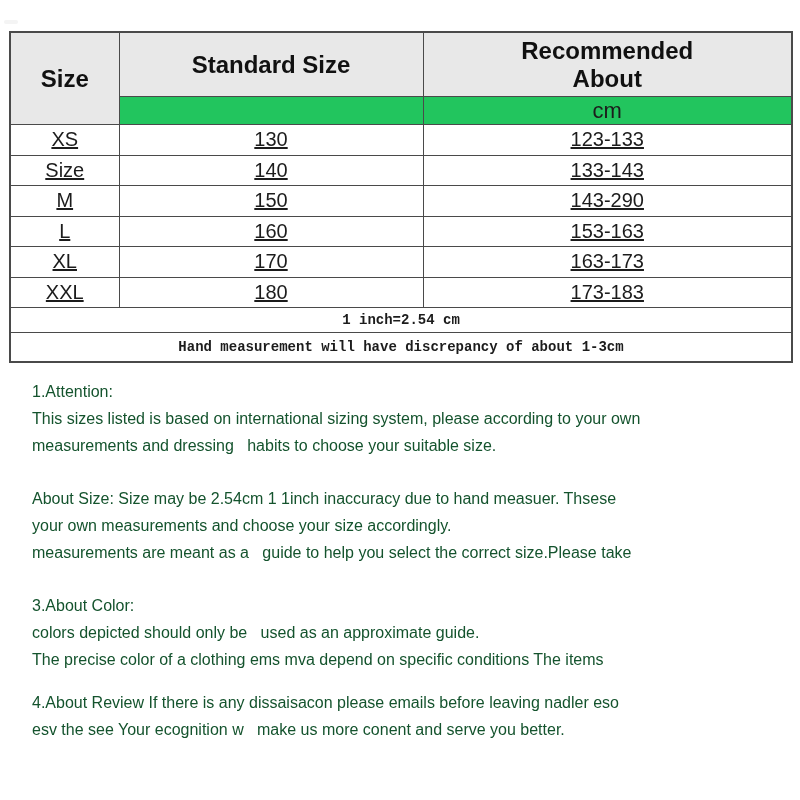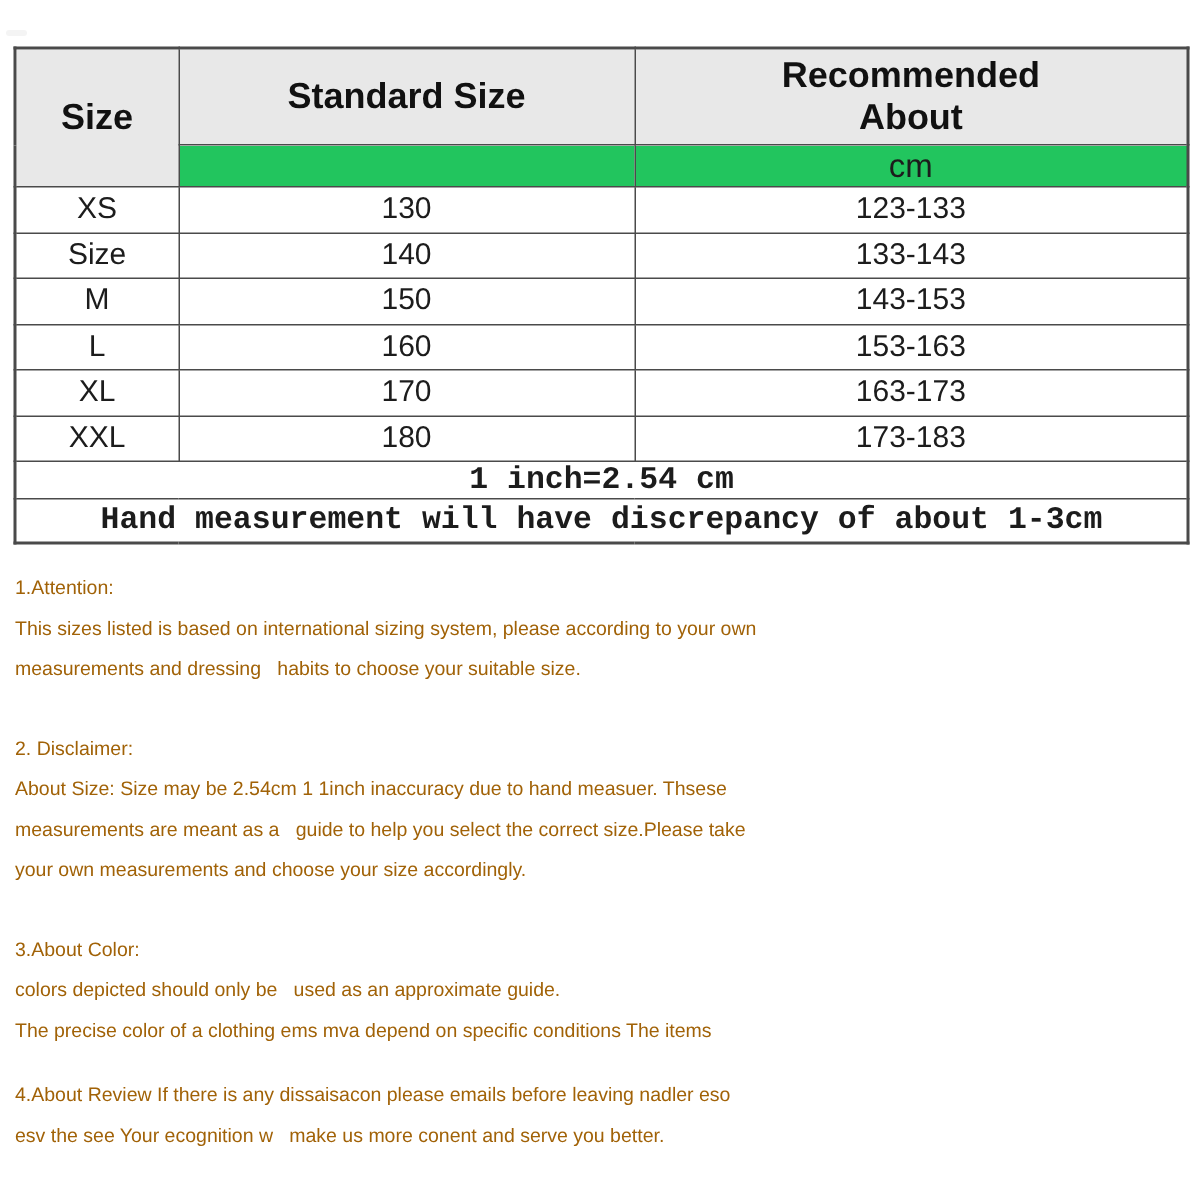--- a/index.html
+++ b/index.html
@@ -47,25 +47,26 @@
   .hdr-main {
     height: 63px;
   }
   .rec-line {
     line-height: 28px;
   }
   td.data-cell {
     font-size: 20px;
     height: 29.5px;
     background: #ffffff;
+    text-decoration: underline;
   }
   td.mono-row {
     font-family: "Liberation Mono", monospace;
     font-weight: bold;
-    font-size: 21px;
+    font-size: 14px;
     background: #ffffff;
     margin-left: 27px;
   }
   td.mono-row.first { height: 24px; }
   td.mono-row.second { height: 28px; }
   .notes {
     position: absolute;
     left: 10px;
     top: 378px;
     width: 782px;
@@ -73,24 +74,25 @@
   .note-block {
     margin-bottom: 26px;
   }
   .note-block.last {
     margin-bottom: 0;
   }
   .note-block.tight {
     margin-bottom: 16px;
   }
   .note-line {
-    font-size: 13px;
+    font-size: 16px;
     line-height: 27px;
     white-space: pre-wrap;
-    color: #a16207;
+    color: #14532d;
+    margin-left: 22px;
   }
   .corner-artifact {
     position: absolute;
     left: 4px;
     top: 20px;
     width: 14px;
     height: 4px;
     background: #f4f4f4;
     border-radius: 2px;
   }
@@ -128,21 +130,21 @@
         <td class="data-cell">123-133</td>
       </tr>
       <tr>
         <td class="data-cell">Size</td>
         <td class="data-cell">140</td>
         <td class="data-cell">133-143</td>
       </tr>
       <tr>
         <td class="data-cell">M</td>
         <td class="data-cell">150</td>
-        <td class="data-cell">143-153</td>
+        <td class="data-cell">143-290</td>
       </tr>
       <tr>
         <td class="data-cell">L</td>
         <td class="data-cell">160</td>
         <td class="data-cell">153-163</td>
       </tr>
       <tr>
         <td class="data-cell">XL</td>
         <td class="data-cell">170</td>
         <td class="data-cell">163-173</td>
@@ -164,24 +166,23 @@
 
   <div class="notes">
 
     <div class="note-block">
       <div class="note-line">1.Attention:</div>
       <div class="note-line">This sizes listed is based on international sizing system, please according to your own</div>
       <div class="note-line">measurements and dressing   habits to choose your suitable size.</div>
     </div>
 
     <div class="note-block">
-      <div class="note-line">2. Disclaimer:</div>
       <div class="note-line">About Size: Size may be 2.54cm 1 1inch inaccuracy due to hand measuer. Thsese</div>
+      <div class="note-line">your own measurements and choose your size accordingly.</div>
       <div class="note-line">measurements are meant as a   guide to help you select the correct size.Please take</div>
-      <div class="note-line">your own measurements and choose your size accordingly.</div>
     </div>
 
     <div class="note-block tight">
       <div class="note-line">3.About Color:</div>
       <div class="note-line">colors depicted should only be   used as an approximate guide.</div>
       <div class="note-line">The precise color of a clothing ems mva depend on specific conditions The items</div>
     </div>
 
     <div class="note-block last">
       <div class="note-line">4.About Review If there is any dissaisacon please emails before leaving nadler eso</div>

